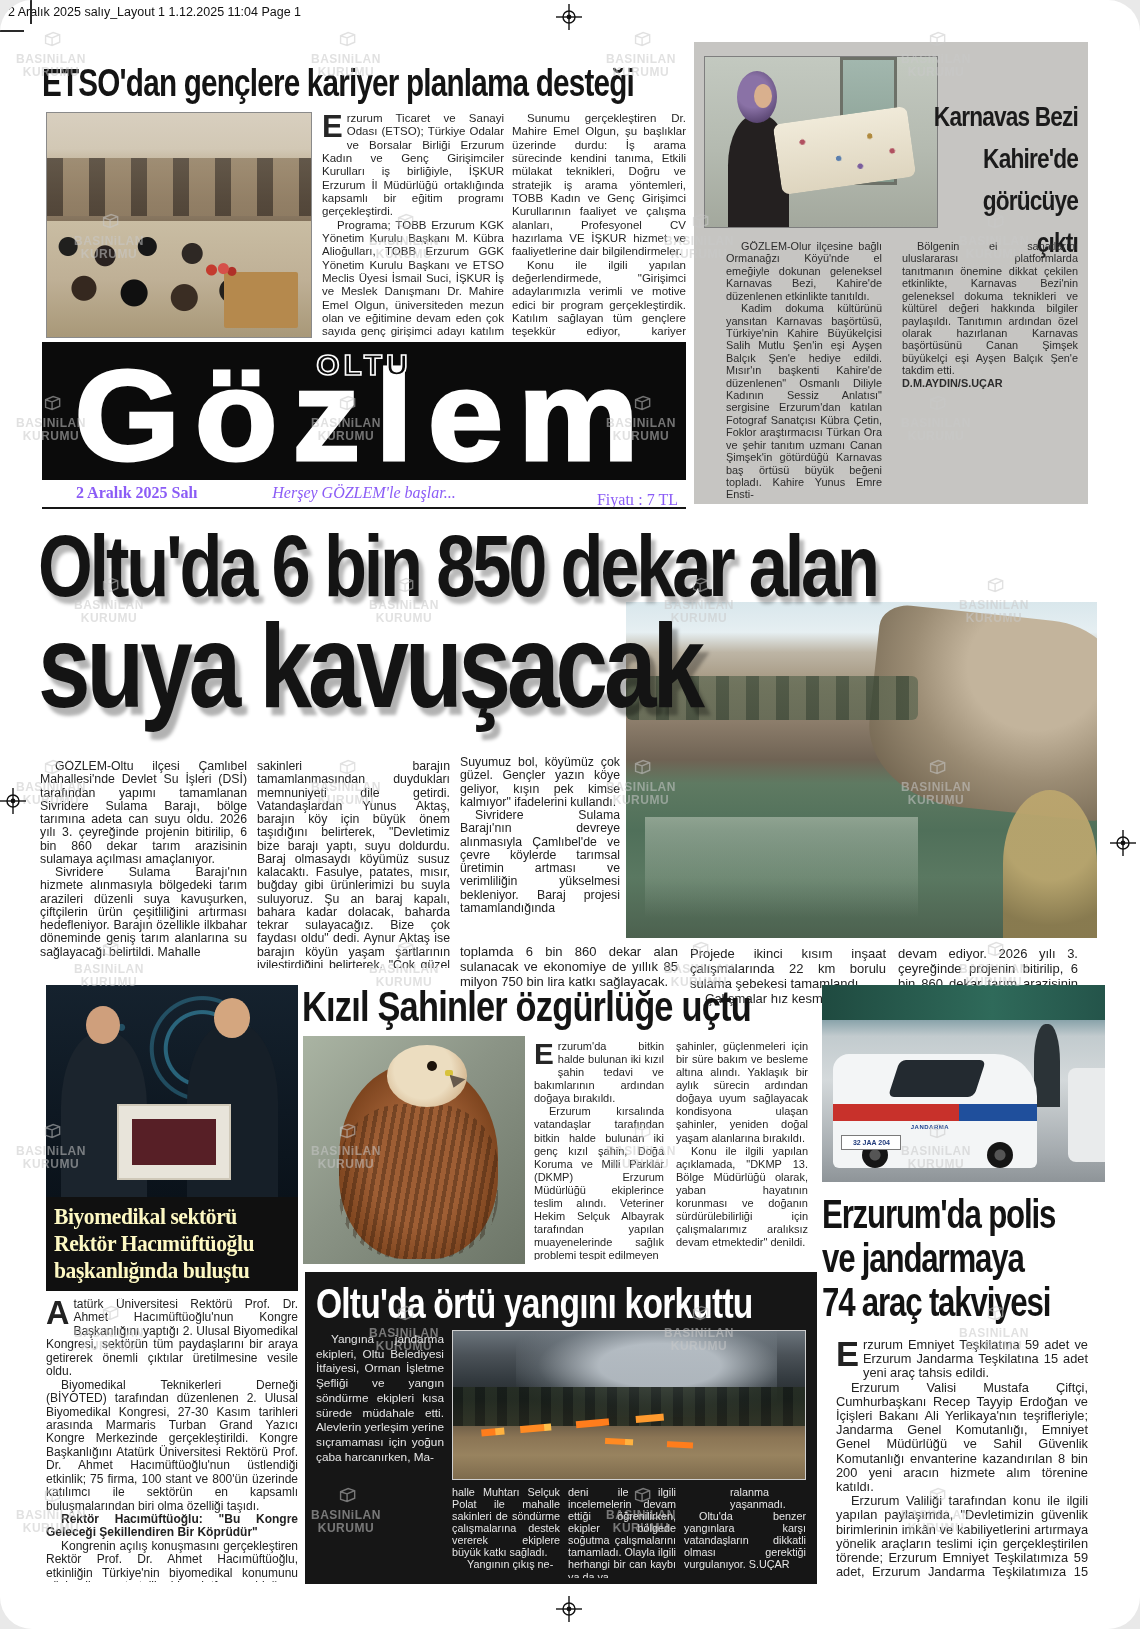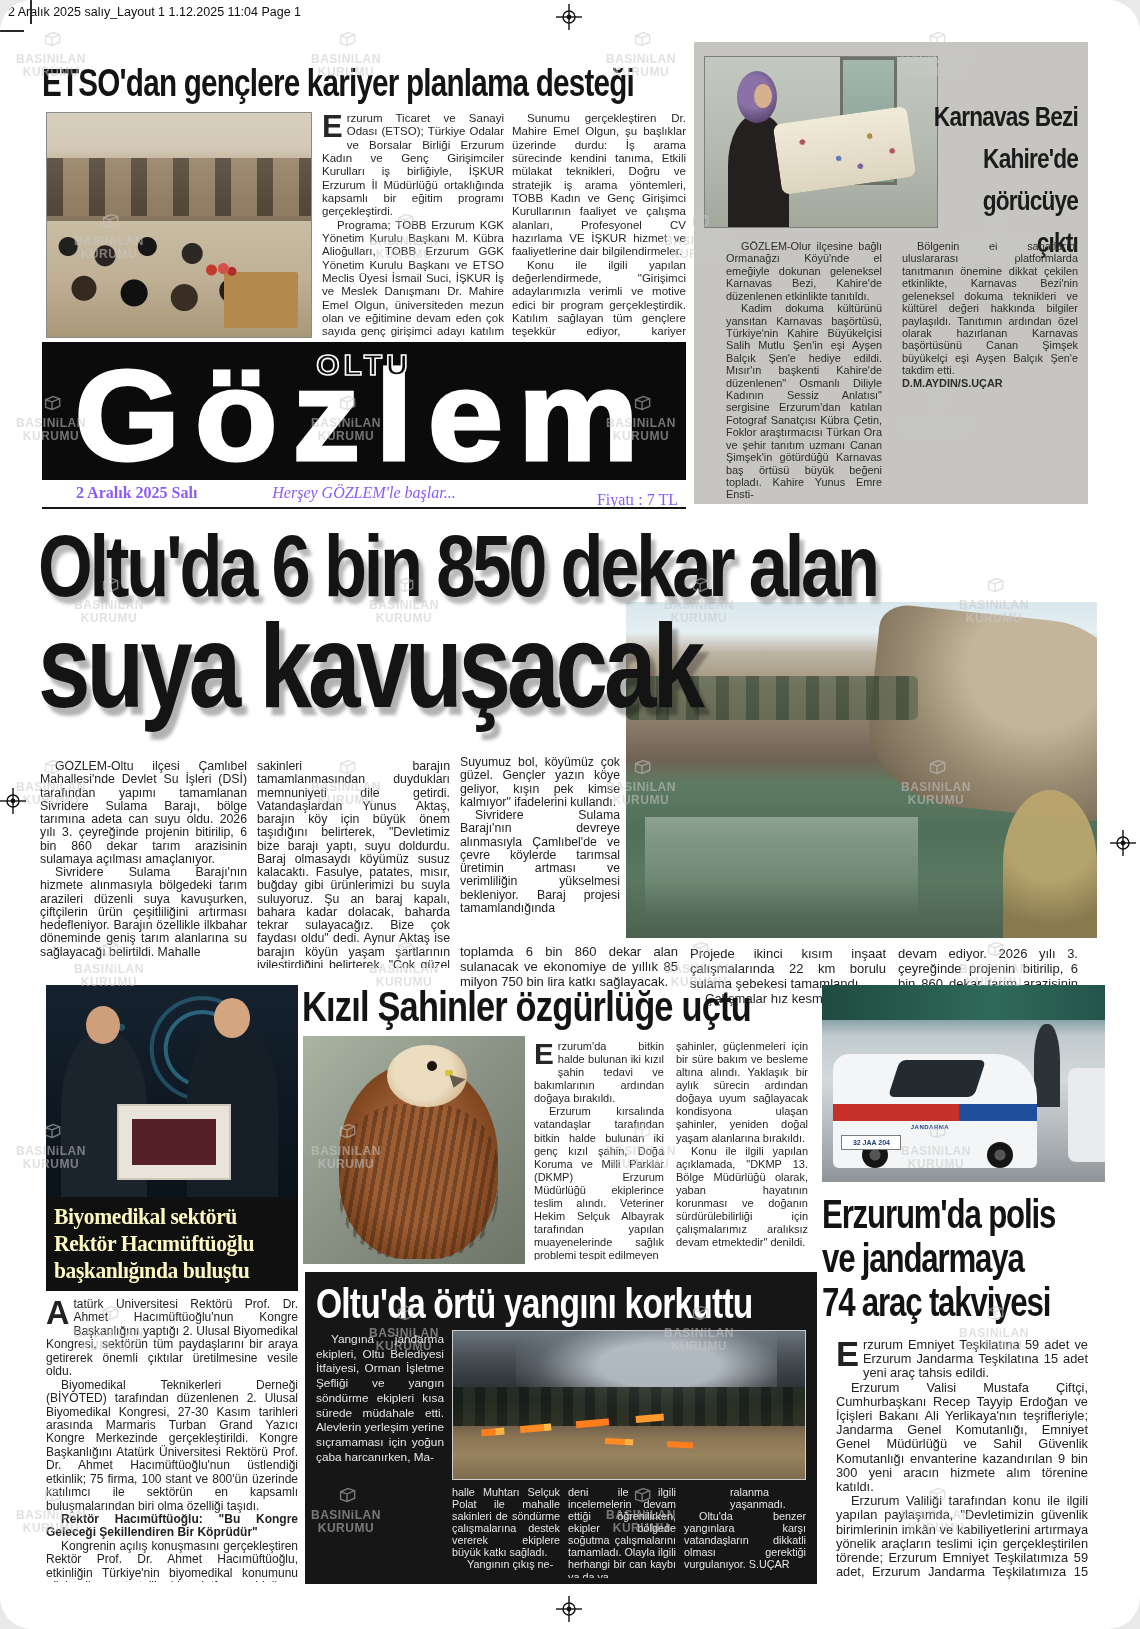--- a/index.html
+++ b/index.html
@@ -281,21 +281,21 @@
     </div>
   </div>
   <div class="abs" style="left:822px;top:1192px;font-weight:bold;color:#131313;font-size:40px;line-height:44px;
               letter-spacing:-1.5px;transform:scaleX(.78);transform-origin:left top;white-space:nowrap;">
     <div>Erzurum'da polis</div>
     <div>ve jandarmaya</div>
     <div>74 araç takviyesi</div>
   </div>
   <div class="abs bodycol fs-pol" style="left:836px;top:1338px;width:252px;height:242px;">
     <p class="dc">Erzurum Emniyet Teşkilatına 59 adet ve Erzurum Jandarma Teşkilatına 15 adet yeni araç tahsis edildi.</p>
-    <p>Erzurum Valisi Mustafa Çiftçi, Cumhurbaşkanı Recep Tayyip Erdoğan ve İçişleri Bakanı Ali Yerlikaya'nın teşrifleriyle; Jandarma Genel Komutanlığı, Emniyet Genel Müdürlüğü ve Sahil Güvenlik Komutanlığı envanterine kazandırılan 9 bin 300 yeni aracın hizmete alım törenine katıldı.</p>
+    <p>Erzurum Valisi Mustafa Çiftçi, Cumhurbaşkanı Recep Tayyip Erdoğan ve İçişleri Bakanı Ali Yerlikaya'nın teşrifleriyle; Jandarma Genel Komutanlığı, Emniyet Genel Müdürlüğü ve Sahil Güvenlik Komutanlığı envanterine kazandırılan 8 bin 200 yeni aracın hizmete alım törenine katıldı.</p>
     <p>Erzurum Valiliği tarafından konu ile ilgili yapılan paylaşımda, "Devletimizin güvenlik birimlerinin imkân ve kabiliyetlerini artırmaya yönelik araçların teslimi için gerçekleştirilen törende; Erzurum Emniyet Teşkilatımıza 59 adet, Erzurum Jandarma Teşkilatımıza 15 adet, yeni araç tahsis edildi" denildi.</p>
   </div>
 
   <div id="fire-box" class="abs">
     <div class="abs hl" style="left:11px;top:8px;font-size:42px;color:#fff;transform:scaleX(.8);">Oltu'da örtü yangını korkuttu</div>
     <div class="photo" style="left:147px;top:58px;width:352px;height:148px;border:1px solid #cfcfcf;
          background:linear-gradient(180deg,#6b747c 0%,#4b5258 16%,#343b40 32%,#262b2e 46%,#5e5140 58%,#8b7555 72%,#98835f 84%,#7e6b4d 100%);">
       <div class="pd" style="left:18%;top:0;width:74%;height:58%;
            background:radial-gradient(ellipse at 55% 40%,rgba(196,204,211,.85) 0 30%,rgba(128,138,146,.35) 60%,transparent 78%);"></div>
       <div class="pd" style="left:0;top:38%;right:0;height:26%;opacity:.85;

